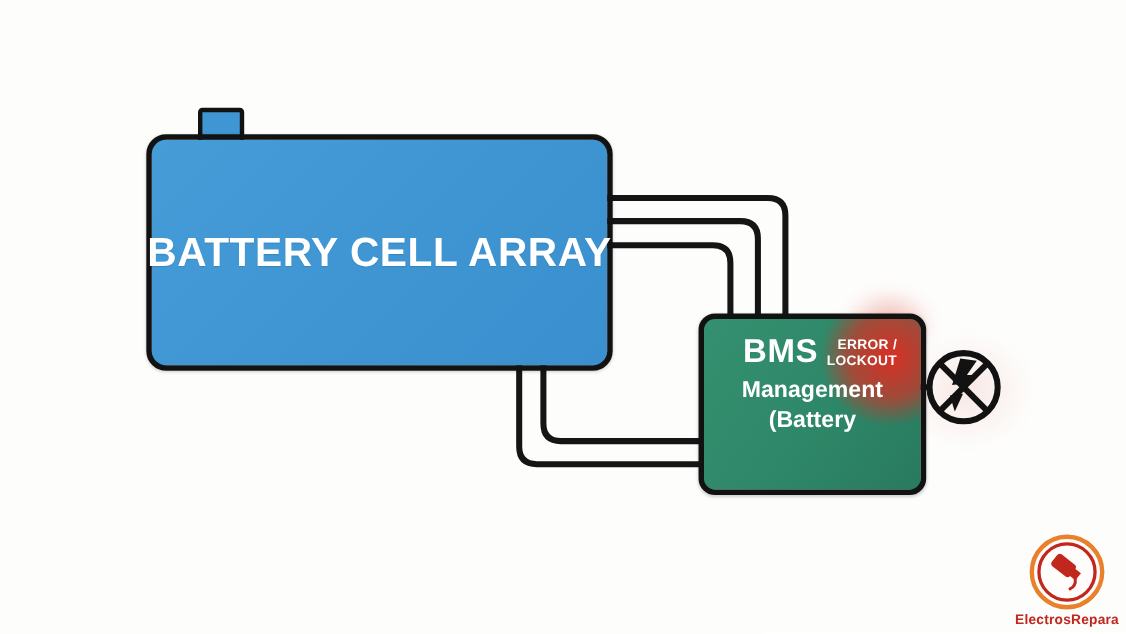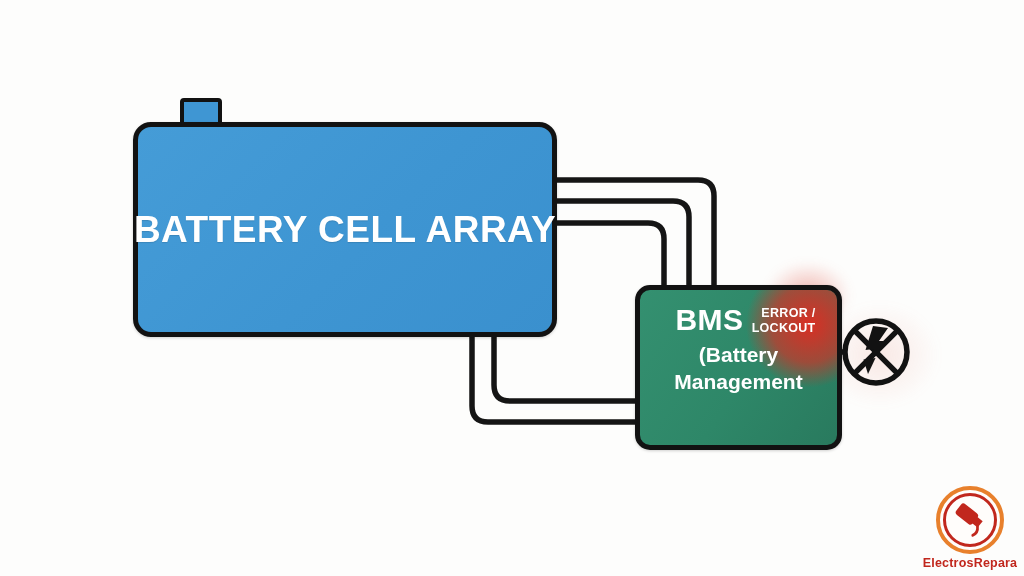--- a/index.html
+++ b/index.html
@@ -138,22 +138,22 @@
   <div class="bms-box">
     <div class="bms-inner-glow"></div>
     <div class="bms-title-row">
       <div class="bms-title">BMS</div>
       <div class="bms-error">
         <span>ERROR /</span>
         <span>LOCKOUT</span>
       </div>
     </div>
     <div class="bms-subtitle">
+      <span>Management</span>
       <span>(Battery</span>
-      <span>Management</span>
     </div>
   </div>
 
   <svg class="no-power" width="74" height="76" viewBox="0 0 74 76">
     <g stroke="#121212" stroke-width="5.5" fill="none">
       <circle cx="37" cy="38" r="31"></circle>
       <line x1="15.1" y1="16.1" x2="58.9" y2="59.9"></line>
       <line x1="58.9" y1="16.1" x2="15.1" y2="59.9"></line>
     </g>
     <g fill="#121212">

